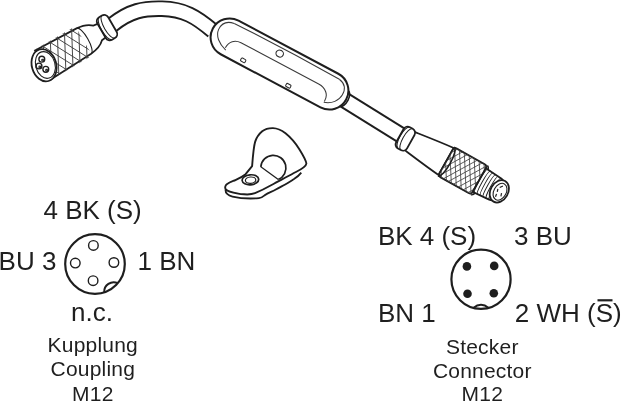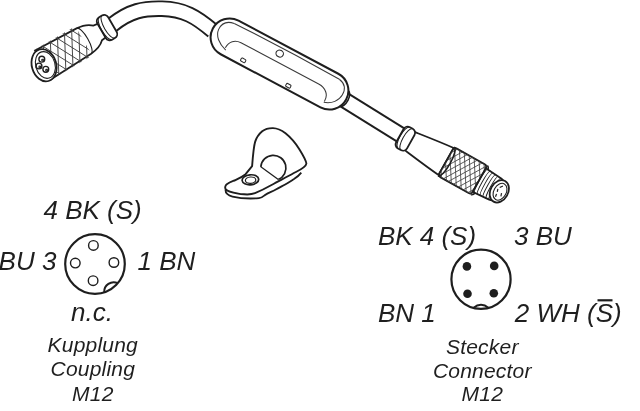--- a/index.html
+++ b/index.html
@@ -1,16 +1,16 @@
 <!DOCTYPE html>
 <html><head>
 <meta charset="utf-8">
 <style>
   html,body{margin:0;padding:0;background:#fff;}
-  #wrap{position:relative;width:640px;height:411px;background:#fff;overflow:hidden;font-style:italic;}
+  #wrap{position:relative;width:640px;height:411px;background:#fff;overflow:hidden;}
   svg{position:absolute;left:0;top:0;}
   text{font-family:"Liberation Sans", sans-serif;fill:#1f1f1f;}
 </style>
 </head>
 <body>
 <div id="wrap">
 <svg width="640" height="411" viewBox="0 0 640 411">
   <defs>
     <clipPath id="hatchL">
           <rect x="1" y="-17" width="45" height="34"></rect>

